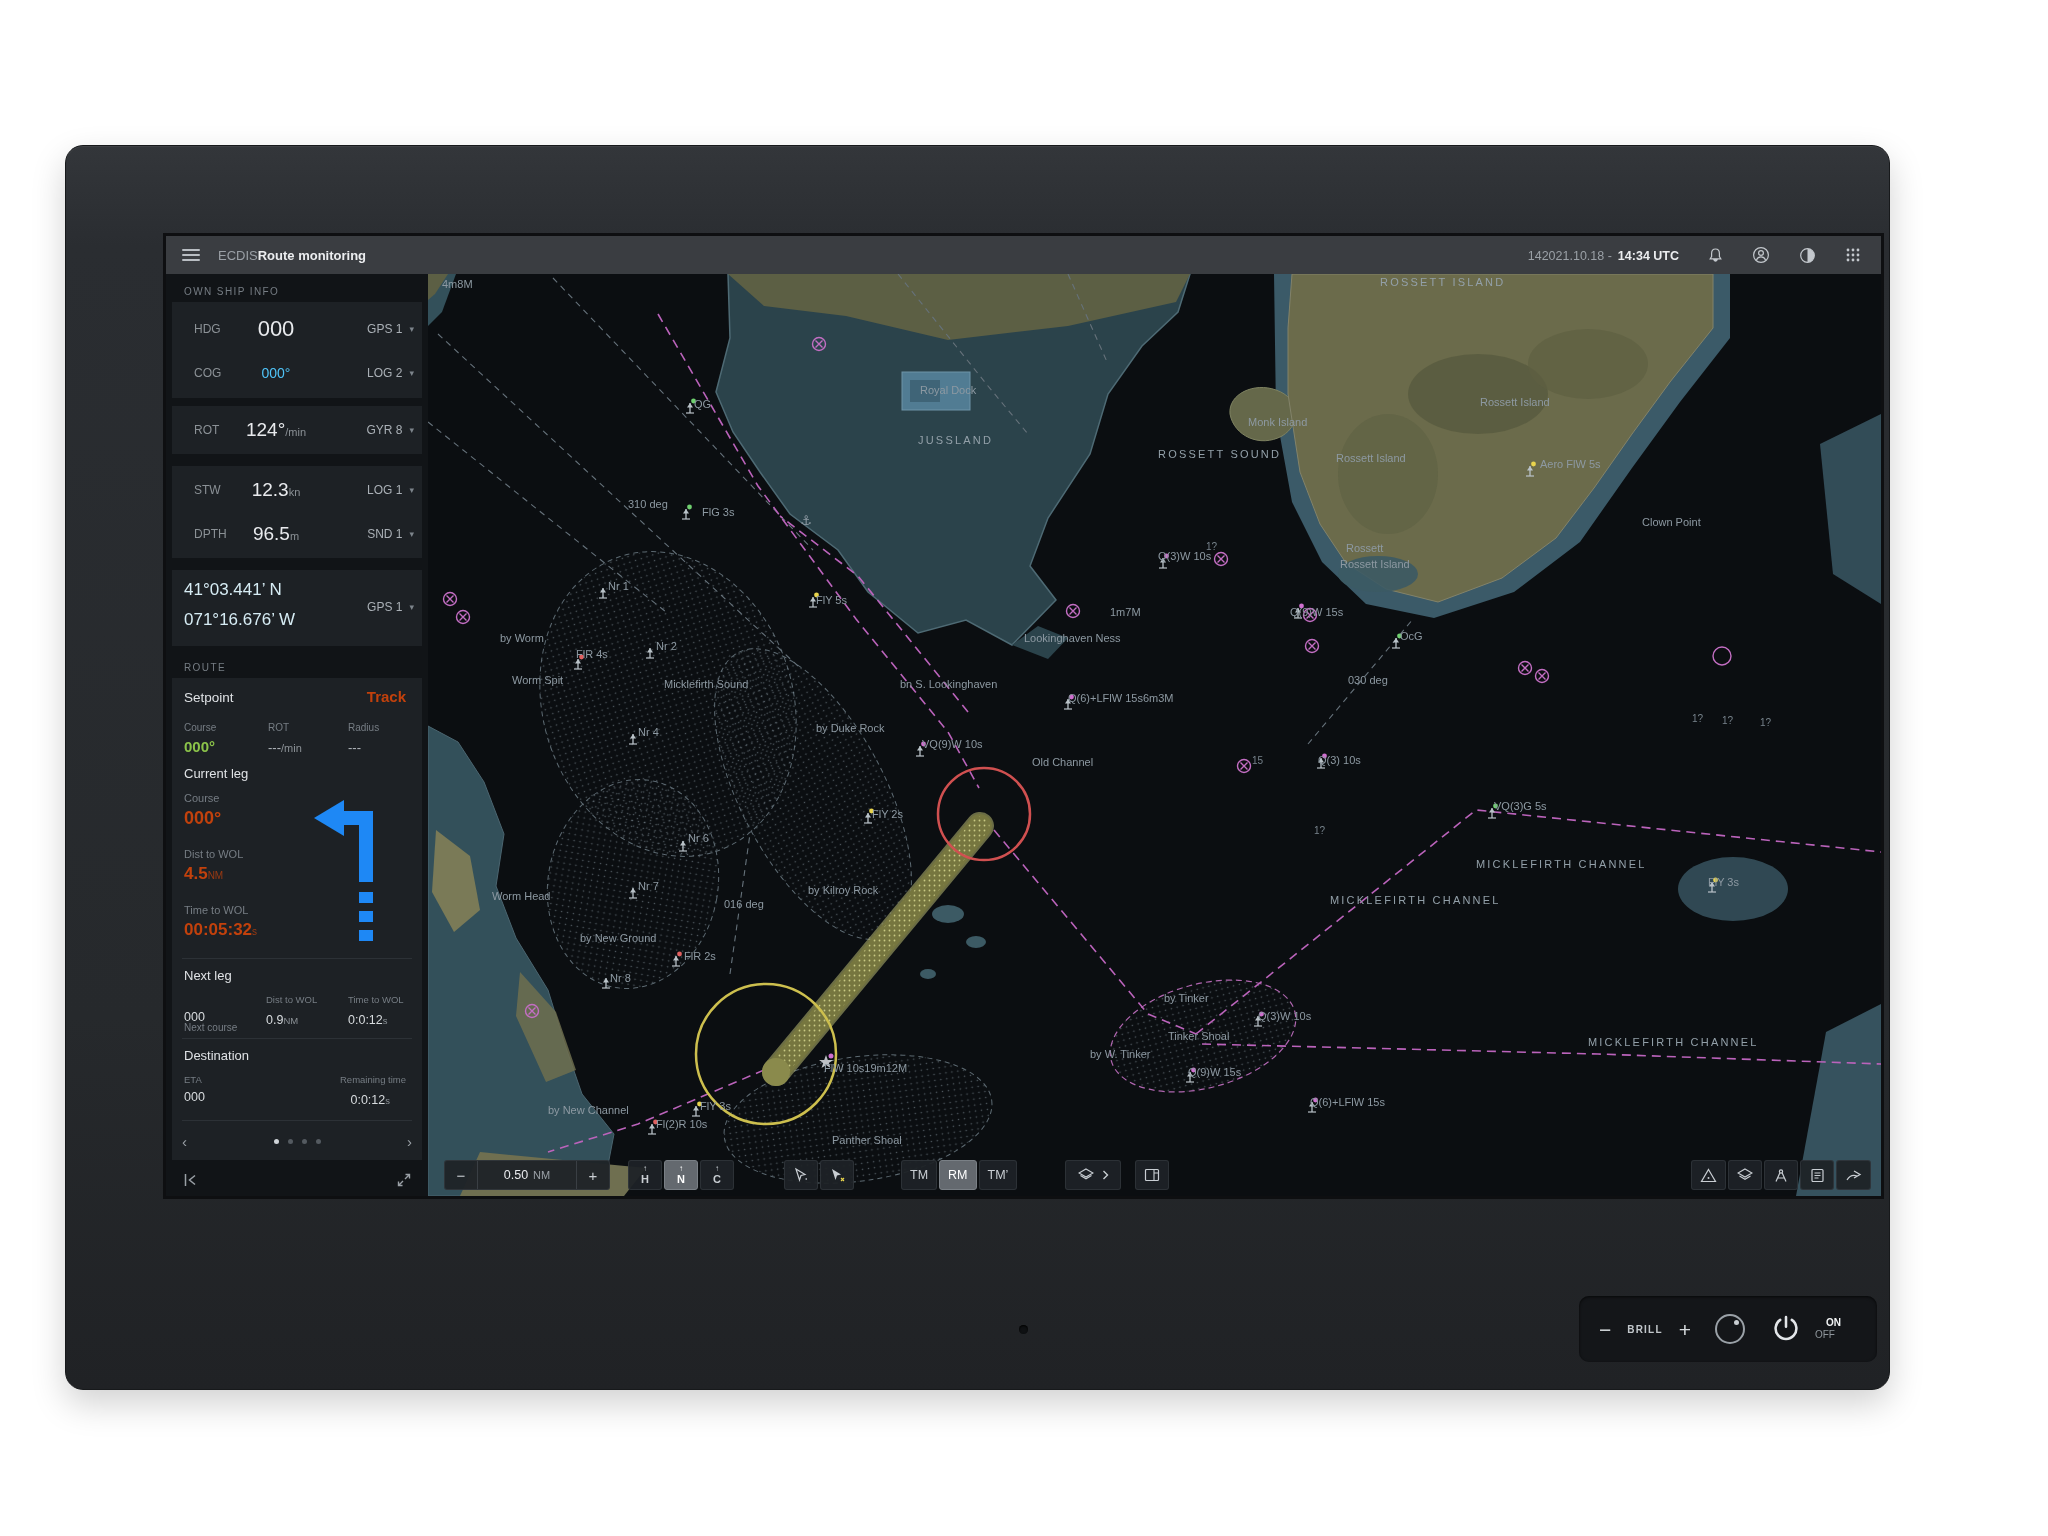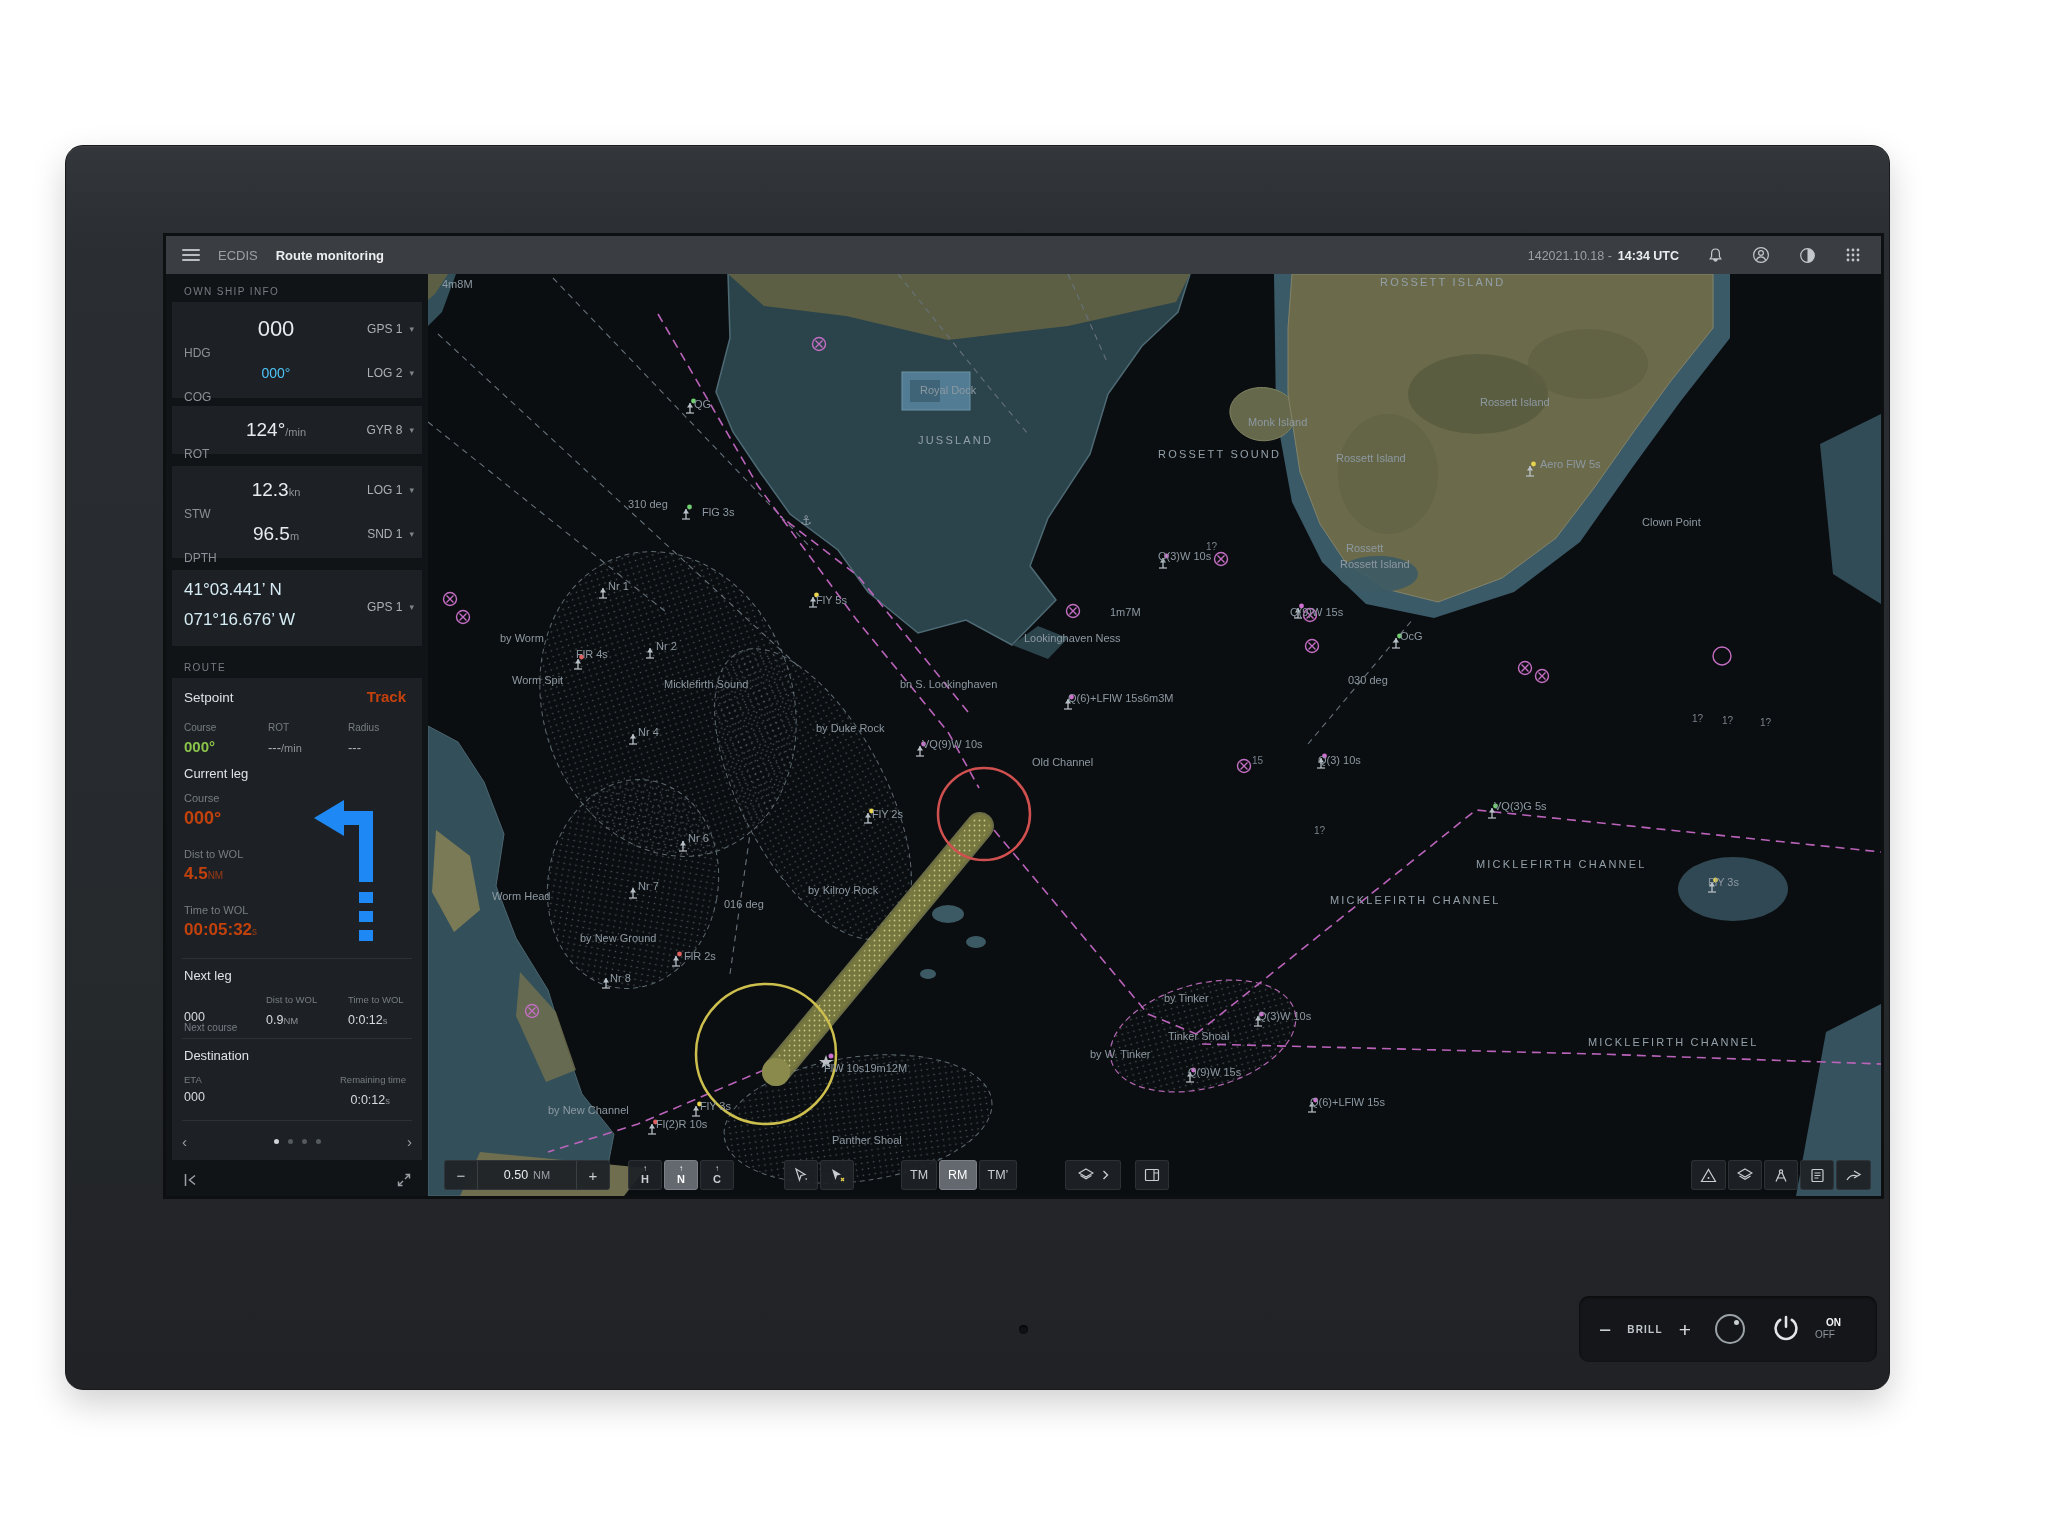--- a/index.html
+++ b/index.html
@@ -28,39 +28,39 @@
   .onoff{display:flex;flex-direction:column;line-height:1.25;}
   .onoff .on{color:#f2f4f5;font-size:10px;font-weight:bold;padding-left:11px;}
   .onoff .off{color:#8f969c;font-size:10px;}
 
   
   .topbar{position:absolute;left:0;top:0;right:0;height:38px;background:#3a3d41;display:flex;
     align-items:center;color:#c8cdd1;z-index:30;}
   .hamb{width:18px;height:12px;margin-left:16px;display:flex;flex-direction:column;justify-content:space-between;cursor:pointer;}
   .hamb span{display:block;height:2px;background:#b9bec3;border-radius:1px;}
   .tb-app{margin-left:18px;font-size:13px;color:#9aa0a6;}
-  .tb-title{margin-left:18px;font-size:13px;font-weight:bold;color:#eceef0;}
+  .tb-title{font-size:13px;font-weight:bold;color:#eceef0;}
   .tb-right{margin-left:auto;display:flex;align-items:center;gap:26px;padding-right:18px;}
   .tb-date{font-size:12.5px;color:#9aa0a6;}
   .tb-time{font-size:12.5px;color:#eceef0;font-weight:bold;margin-left:6px;}
   .tb-ic{width:20px;height:20px;display:flex;align-items:center;justify-content:center;cursor:pointer;}
 
   
   .sidebar{position:absolute;left:0;top:38px;width:262px;bottom:0;background:#111417;z-index:20;}
   .sec-h{position:absolute;left:18px;font-size:10px;letter-spacing:1.4px;color:#767d84;}
   .panel{position:absolute;left:6px;right:6px;background:#1d2125;}
   .sep{position:absolute;left:16px;right:16px;height:1px;background:#2c3136;}
   .lbl{font-size:12px;color:#8b9196;}
   .val-big{font-size:22px;color:#e8eaed;font-weight:500;}
   .val-med{font-size:19px;color:#e8eaed;font-weight:500;}
   .unit{font-size:11px;color:#8b9196;}
   .src{position:absolute;right:14px;display:flex;align-items:center;gap:7px;color:#aab0b6;font-size:12px;cursor:pointer;}
   .caret{color:#7d848b;font-size:9px;}
   .row{position:absolute;left:0;right:0;height:24px;}
-  .row .lbl{position:absolute;left:18px;top:50%;transform:translateY(-50%);margin-top:24px;}
+  .row .lbl{position:absolute;left:28px;top:50%;transform:translateY(-50%);}
   .vwrap{position:absolute;left:52px;width:116px;text-align:center;top:50%;transform:translateY(-50%);}
   .cog-val{font-size:14px;color:#4fc3f7;font-weight:500;}
   .pos-line{position:absolute;left:18px;font-size:17px;color:#d6ecf4;font-weight:500;}
   .cyan{color:#c2410c;}
   .green{color:#8bc34a;}
   .col-h{font-size:10px;color:#767d84;}
   .rsmall{font-size:12.5px;color:#d7dbde;}
   .pager{position:absolute;left:0;right:0;display:flex;align-items:center;justify-content:center;gap:9px;}
   .pager .chev{position:absolute;color:#9aa0a6;font-size:15px;cursor:pointer;top:50%;transform:translateY(-50%);}
   .dot{width:5px;height:5px;border-radius:50%;background:#545a60;}

